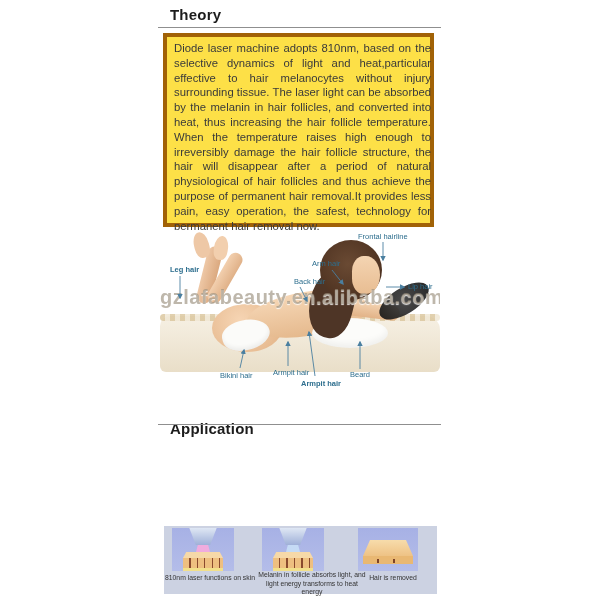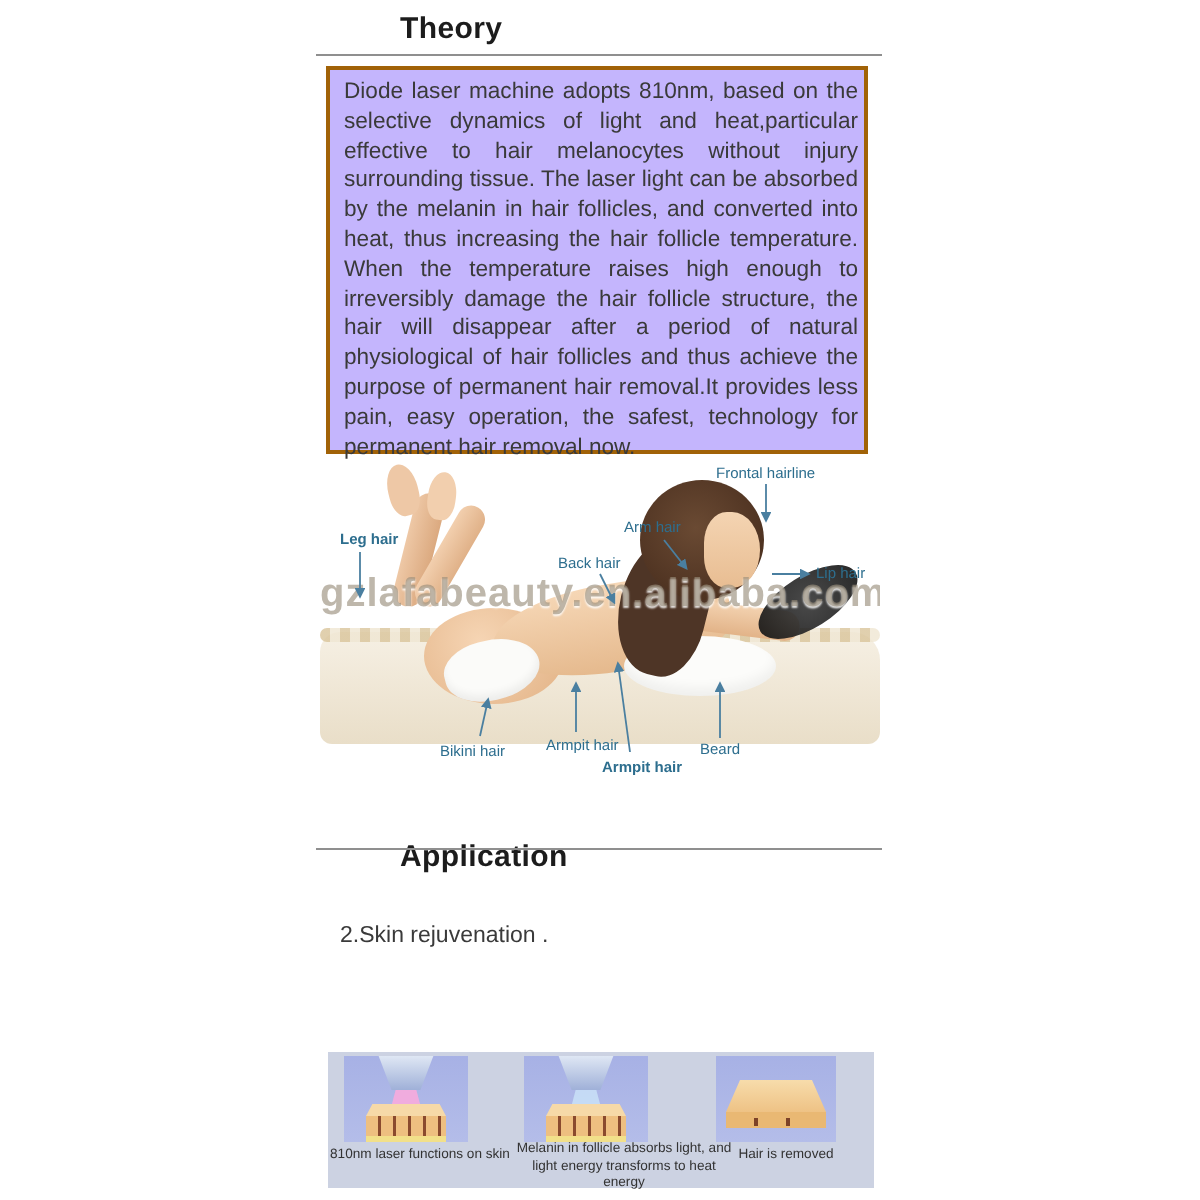--- a/index.html
+++ b/index.html
@@ -1,23 +1,23 @@
 <!DOCTYPE html>
 <html><head>
 <meta charset="utf-8">
 <style>
   html,body{margin:0;padding:0;background:#fff;}
   #page{position:relative;width:600px;height:600px;background:#ffffff;overflow:hidden;
         font-family:"Liberation Sans",sans-serif;color:#333;}
   
-  .sec-heading{position:absolute;font-size:15px;font-weight:bold;color:#1c1c1c;letter-spacing:.2px;margin-left:30px;}
+  .sec-heading{position:absolute;font-size:15px;font-weight:bold;color:#1c1c1c;letter-spacing:.2px;}
   .sec-rule{position:absolute;height:1px;background:#8f8f8f;}
   
   #theory-box{position:absolute;left:163px;top:33px;width:271px;height:194px;
-              border:2px solid #a16207;box-sizing:border-box;background:#c4b5fd;}
+              border:4px solid #a16207;box-sizing:border-box;background:#fde047;}
   #theory-text{position:absolute;left:7px;top:4px;width:257px;font-size:11.3px;line-height:14.8px;
                color:#3a3a3a;text-align:justify;}
   
   #diagram{position:absolute;left:160px;top:230px;width:280px;height:165px;background:#fff;overflow:hidden;}
   #diagram .shape{position:absolute;}
   #bed{left:0px;top:86px;width:280px;height:56px;background:linear-gradient(#f6f0e4,#e9dec8);
        border-radius:10px 14px 6px 6px;}
   #bed-edge{left:0px;top:84px;width:280px;height:7px;border-radius:6px;
        background:repeating-linear-gradient(90deg,#d9c49a 0 5px,#efe6d2 5px 10px);opacity:.8;}
   #calf-1{left:42px;top:16px;width:15px;height:58px;background:linear-gradient(90deg,#eec8a6,#dba97f);
@@ -119,32 +119,31 @@
         <line x1="80" y1="138" x2="84" y2="120" marker-end="url(#arr)"></line>
         <line x1="128" y1="136" x2="128" y2="112" marker-end="url(#arr)"></line>
         <line x1="155" y1="146" x2="149" y2="102" marker-end="url(#arr)"></line>
         <line x1="200" y1="139" x2="200" y2="112" marker-end="url(#arr)"></line>
       </g>
     </svg>
 
     <div class="dlabel" style="left:198px;top:2px;">Frontal hairline</div>
     <div class="dlabel" style="left:152px;top:29px;">Arm hair</div>
     <div class="dlabel" style="left:10px;top:35px;font-weight:bold;">Leg hair</div>
-    <div class="dlabel" style="left:119px;top:47px;">Back hair</div>
+    <div class="dlabel" style="left:134px;top:47px;">Back hair</div>
     <div class="dlabel" style="left:248px;top:52px;">Lip hair</div>
     <div class="dlabel" style="left:60px;top:141px;">Bikini hair</div>
     <div class="dlabel" style="left:113px;top:138px;">Armpit hair</div>
     <div class="dlabel" style="left:141px;top:149px;font-weight:bold;">Armpit hair</div>
     <div class="dlabel" style="left:190px;top:140px;">Beard</div>
   </div>
 
   <div class="sec-heading" style="left:170px;top:420px;">Application</div>
   <div class="sec-rule" style="left:158px;top:424px;width:283px;"></div>
 
-  <p class="app-p" style="left:170px;top:461px;">2.Skin rejuvenation .</p>
 
   <div id="process-strip">
 
     <div class="panel" style="left:8px;">
       <div class="beam-pink"></div>
       <div class="device"></div>
       <div class="skin">
         <div class="topface"></div>
         <div class="front"></div>
         <div class="base"></div>

